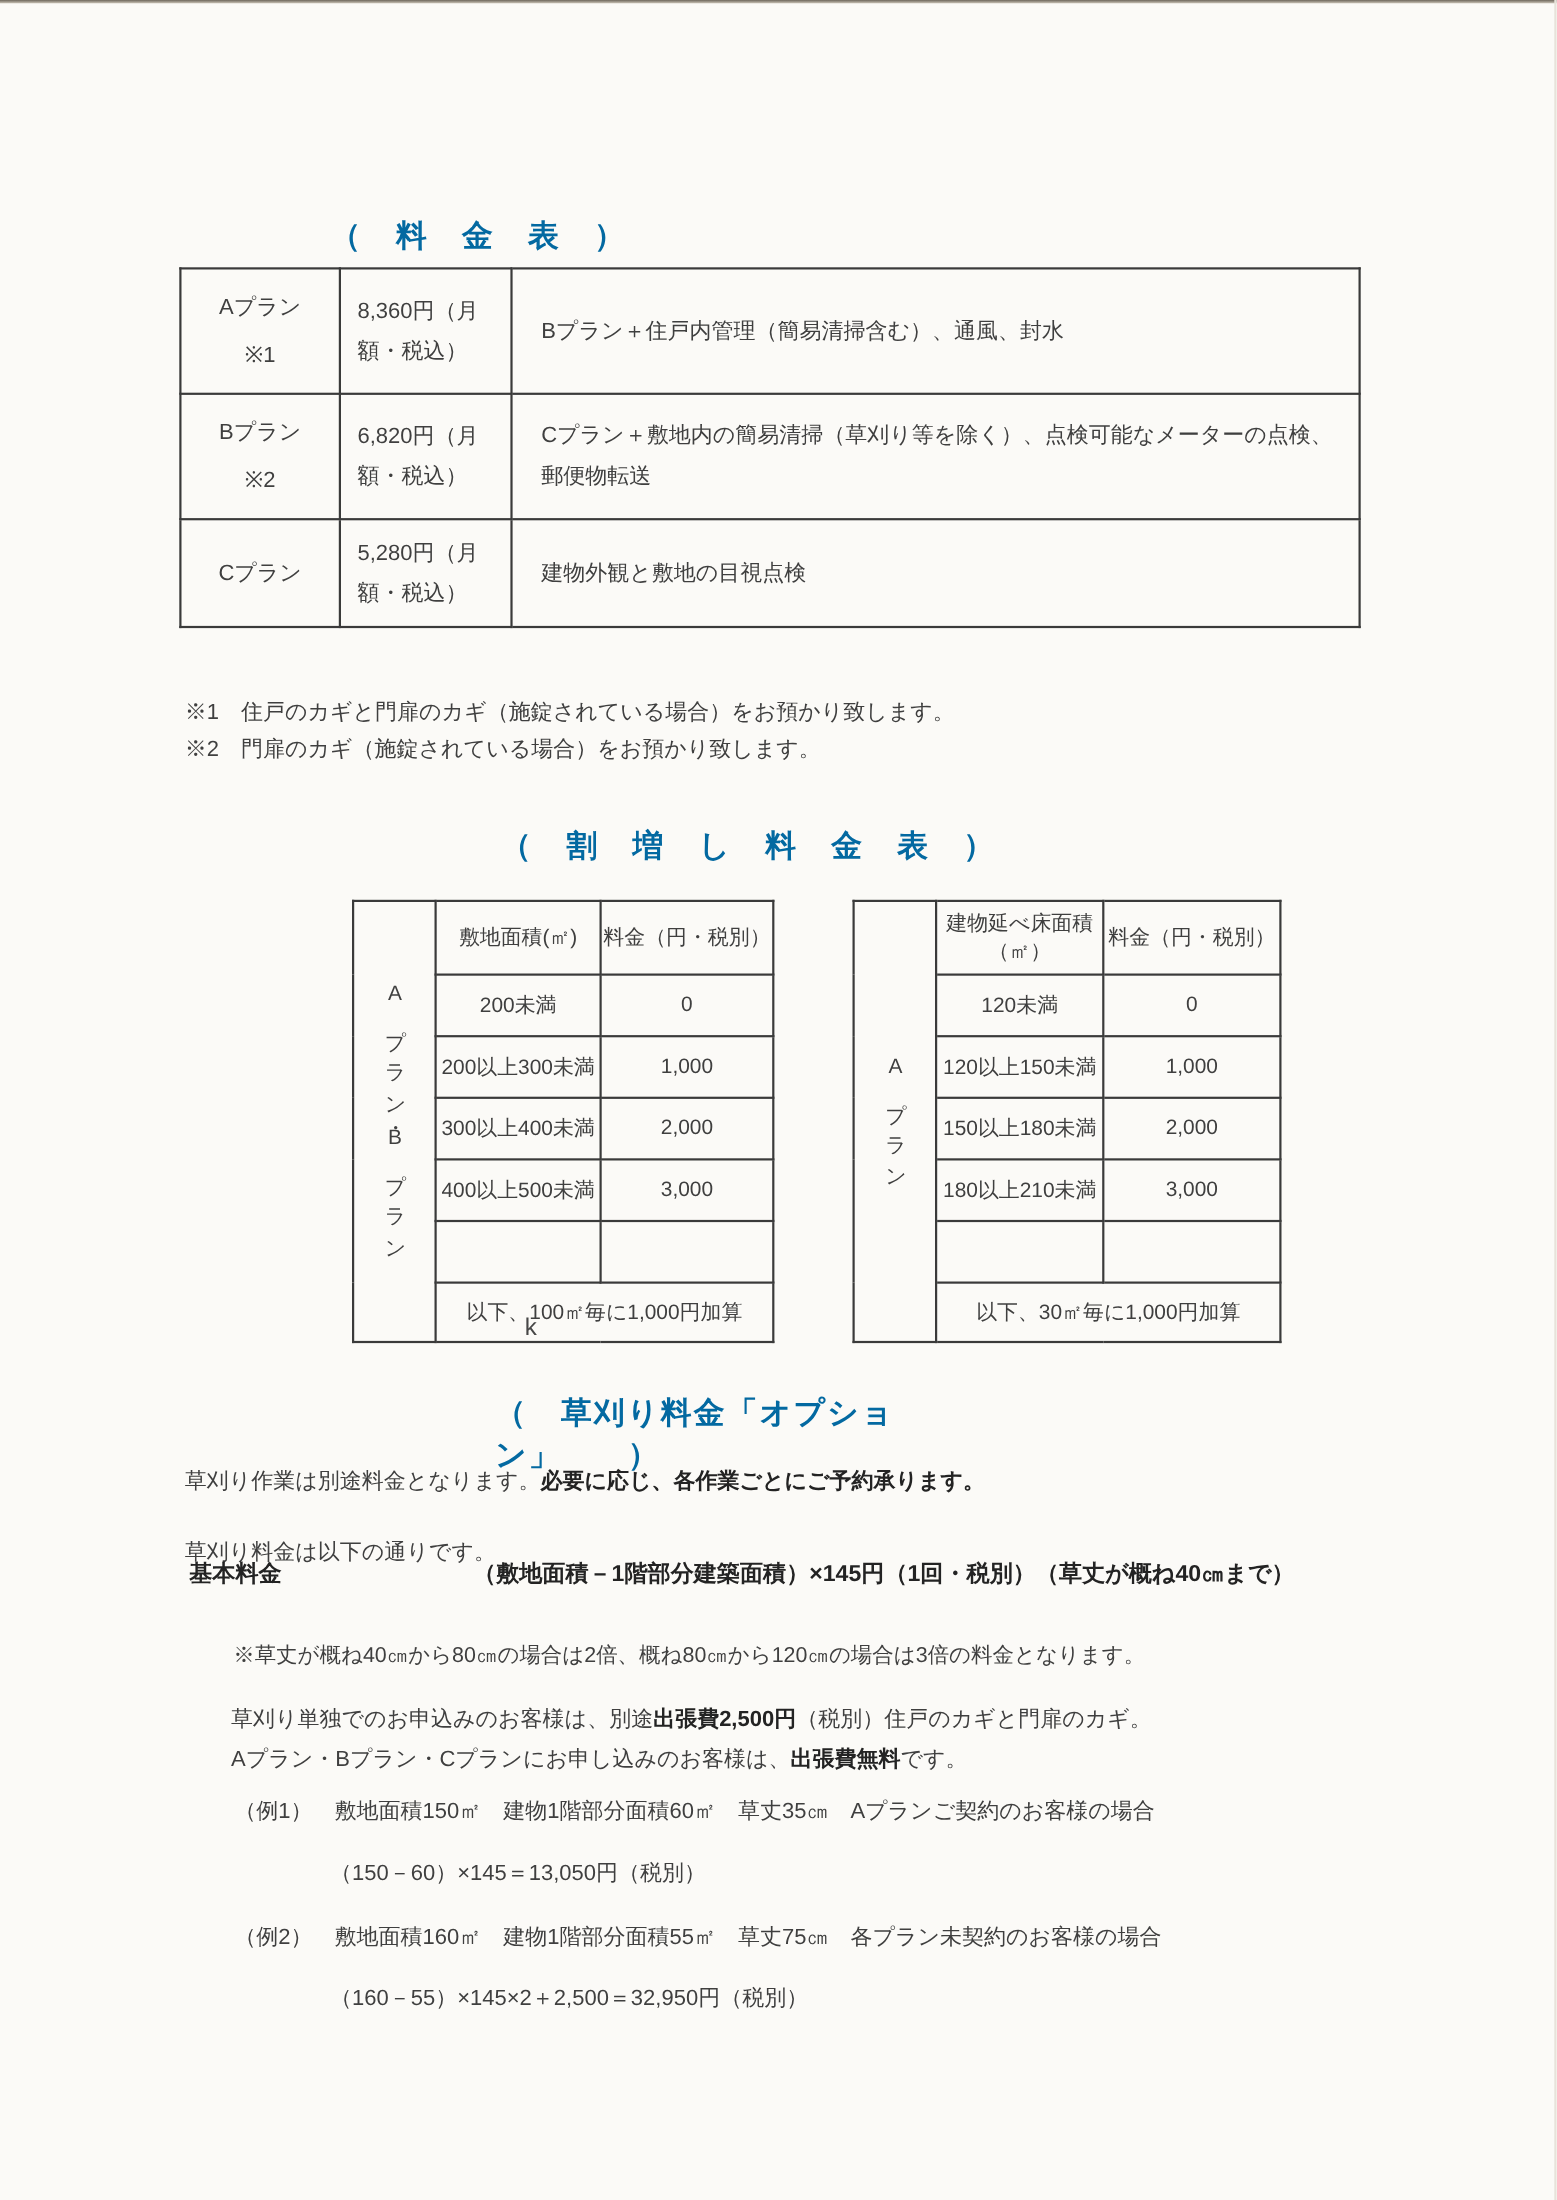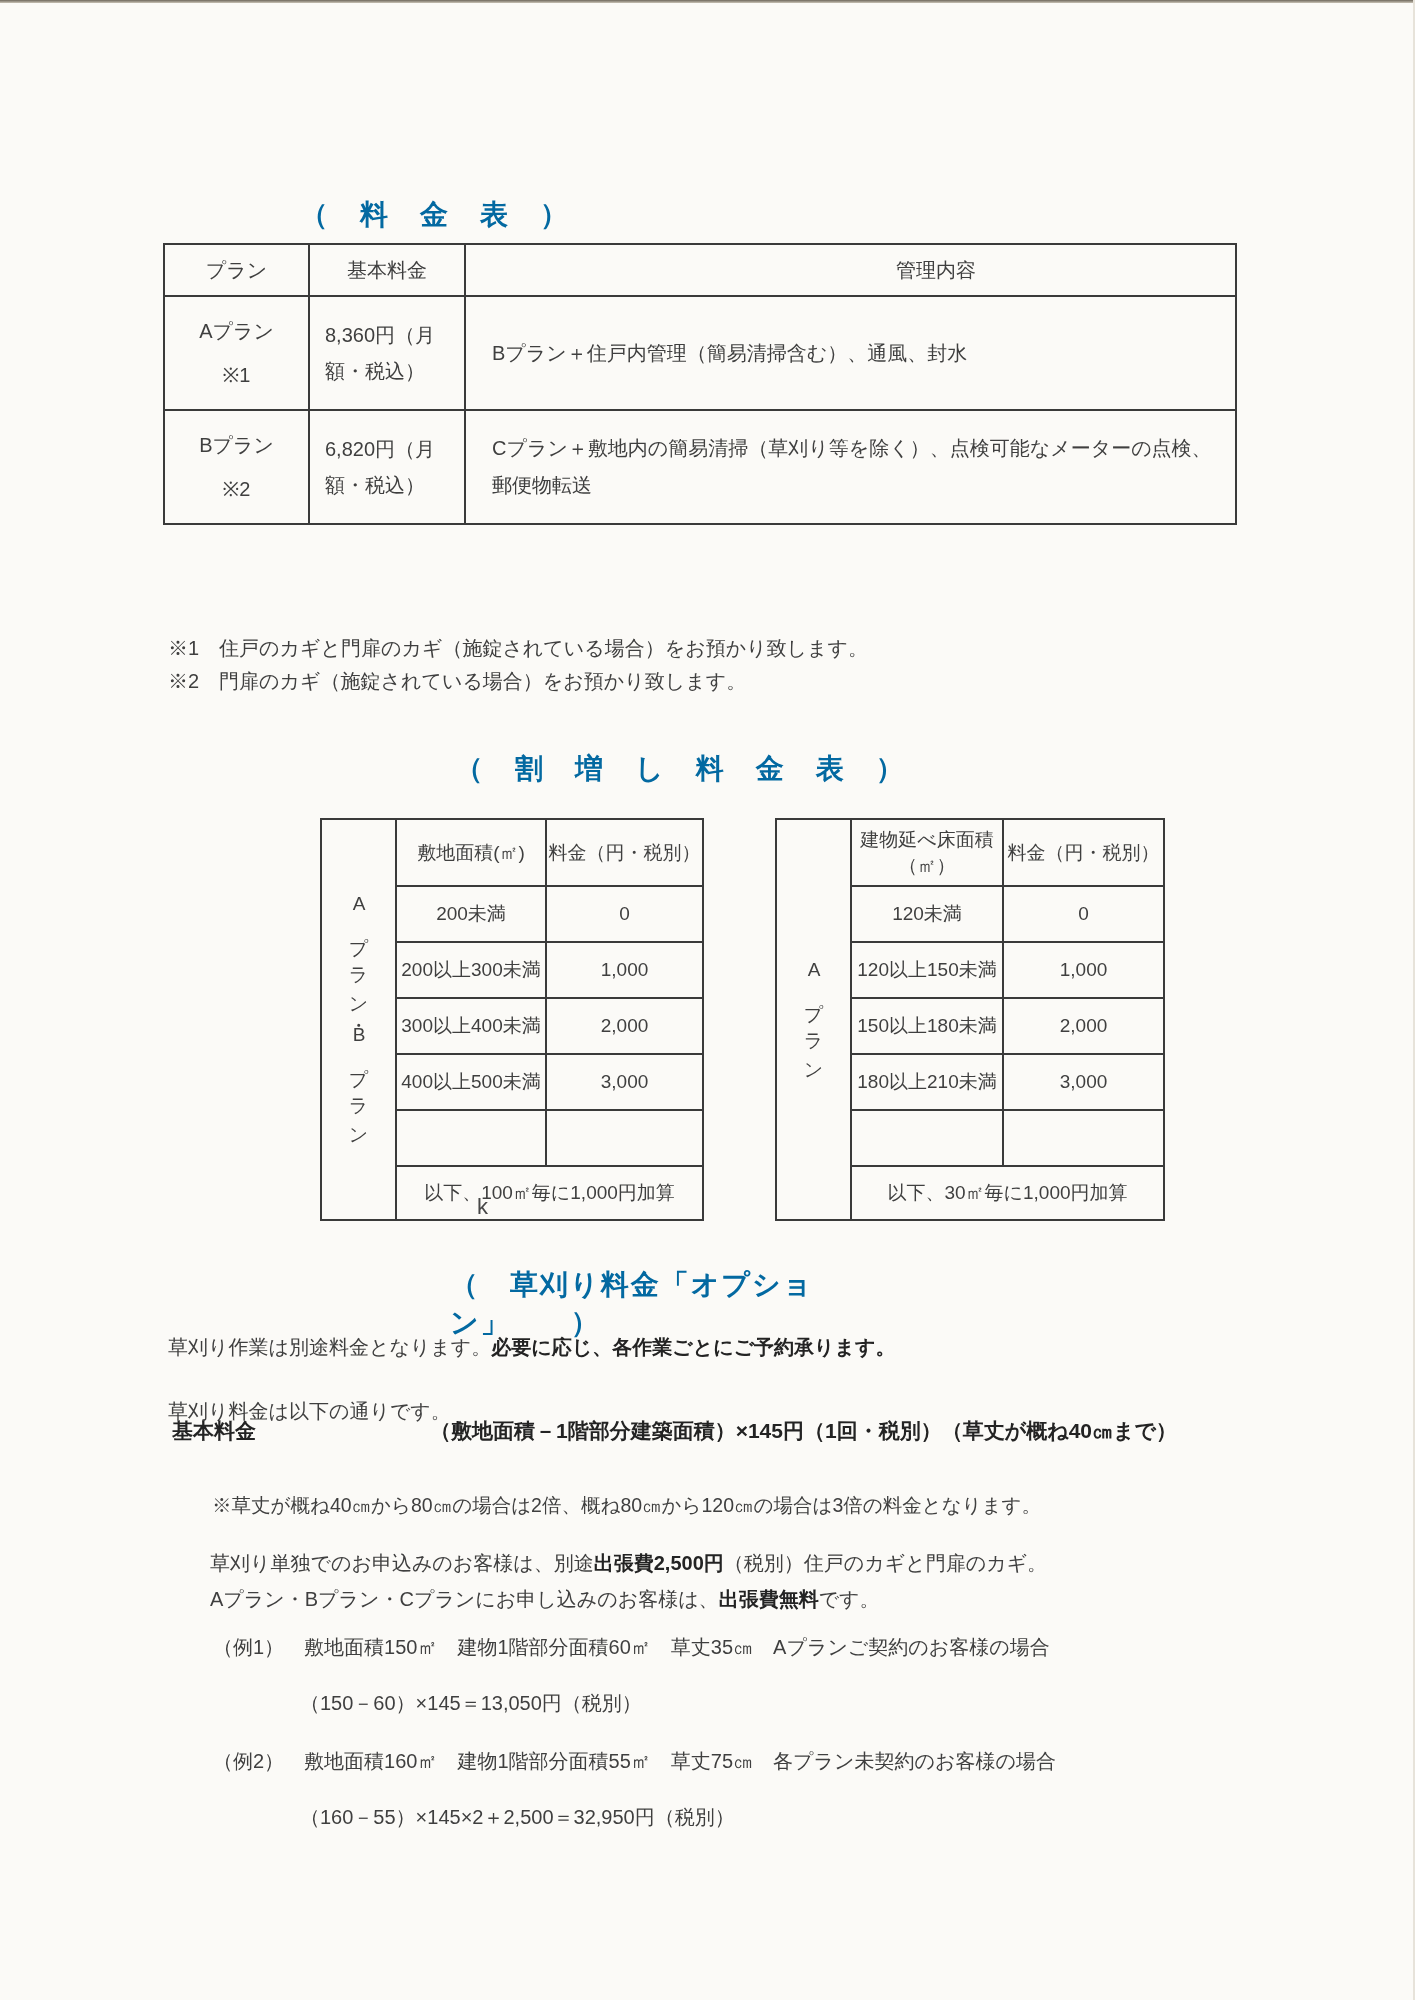--- a/index.html
+++ b/index.html
@@ -71,39 +71,40 @@
 
   <div class="abs sec-title t1">（　料　金　表　）</div>
 
   <table class="main-table">
     <colgroup>
         <col style="width:145px">
         <col style="width:156px">
         <col>
       </colgroup>
     <tbody>
-        <tr class="hrow">
-      <th>プラン</th>
-      <th>基本料金</th>
-      <th class="content-h">管理内容</th>
-    </tr>
     <tr class="rowA">
       <td class="plan-cell">Aプラン
 ※1</td>
       <td class="fee-cell">8,360円（月
 額・税込）</td>
       <td class="content-cell">Bプラン＋住戸内管理（簡易清掃含む）、通風、封水</td>
     </tr>
     <tr class="rowB">
       <td class="plan-cell">Bプラン
 ※2</td>
       <td class="fee-cell">6,820円（月
 額・税込）</td>
       <td class="content-cell">Cプラン＋敷地内の簡易清掃（草刈り等を除く）、点検可能なメーターの点検、
 郵便物転送</td>
+    </tr>
+    <tr class="rowC">
+      <td class="plan-cell">Cプラン</td>
+      <td class="fee-cell">5,280円（月
+額・税込）</td>
+      <td class="content-cell">建物外観と敷地の目視点検</td>
     </tr>
   </tbody>
     </table>
 
   <div class="abs notes">
     <div>※1　住戸のカギと門扉のカギ（施錠されている場合）をお預かり致します。</div>
     <div>※2　門扉のカギ（施錠されている場合）をお預かり致します。</div>
   </div>
 
   <div class="abs sec-title t2">（　割　増　し　料　金　表　）</div>

